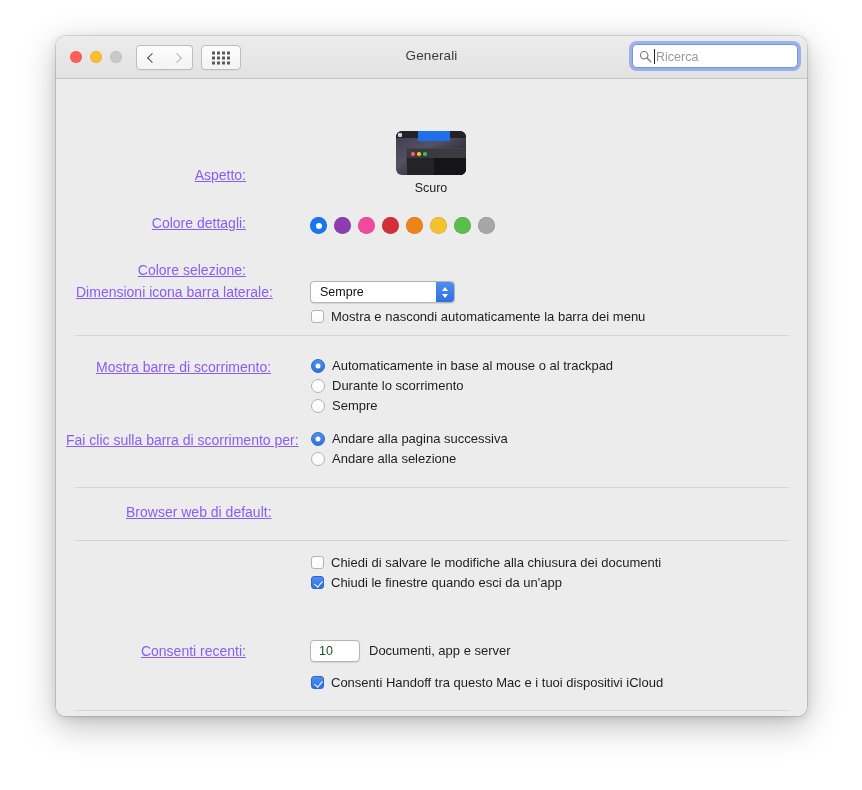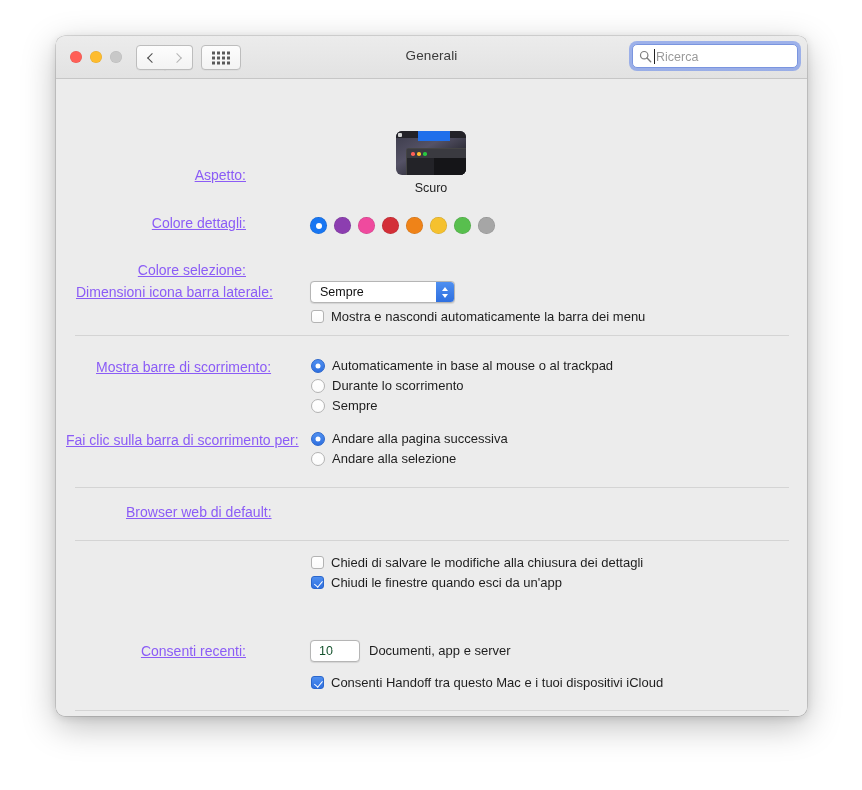--- a/index.html
+++ b/index.html
@@ -500,21 +500,21 @@
     </div>
 
     <div class="sep" style="top:408px;"></div>
 
     <div class="row-label" style="left:70px; top:425px; width:120px;">Browser web di default:</div>
 
     <div class="sep" style="top:461px;"></div>
 
     <div class="cbrow" style="left:255px; top:476px;">
       <span class="cbox off"></span>
-      <span class="cblabel">Chiedi di salvare le modifiche alla chiusura dei dettagli</span>
+      <span class="cblabel">Chiedi di salvare le modifiche alla chiusura dei documenti</span>
     </div>
 
     <div class="cbrow" style="left:255px; top:496px;">
       <span class="cbox on"></span>
       <span class="cblabel">Chiudi le finestre quando esci da un'app</span>
     </div>
 
 
     <div class="row-label" style="left:80px; top:564px; width:110px;">Consenti recenti:</div>
     <div class="stepper" style="left:254px; top:561px; width:50px;">

